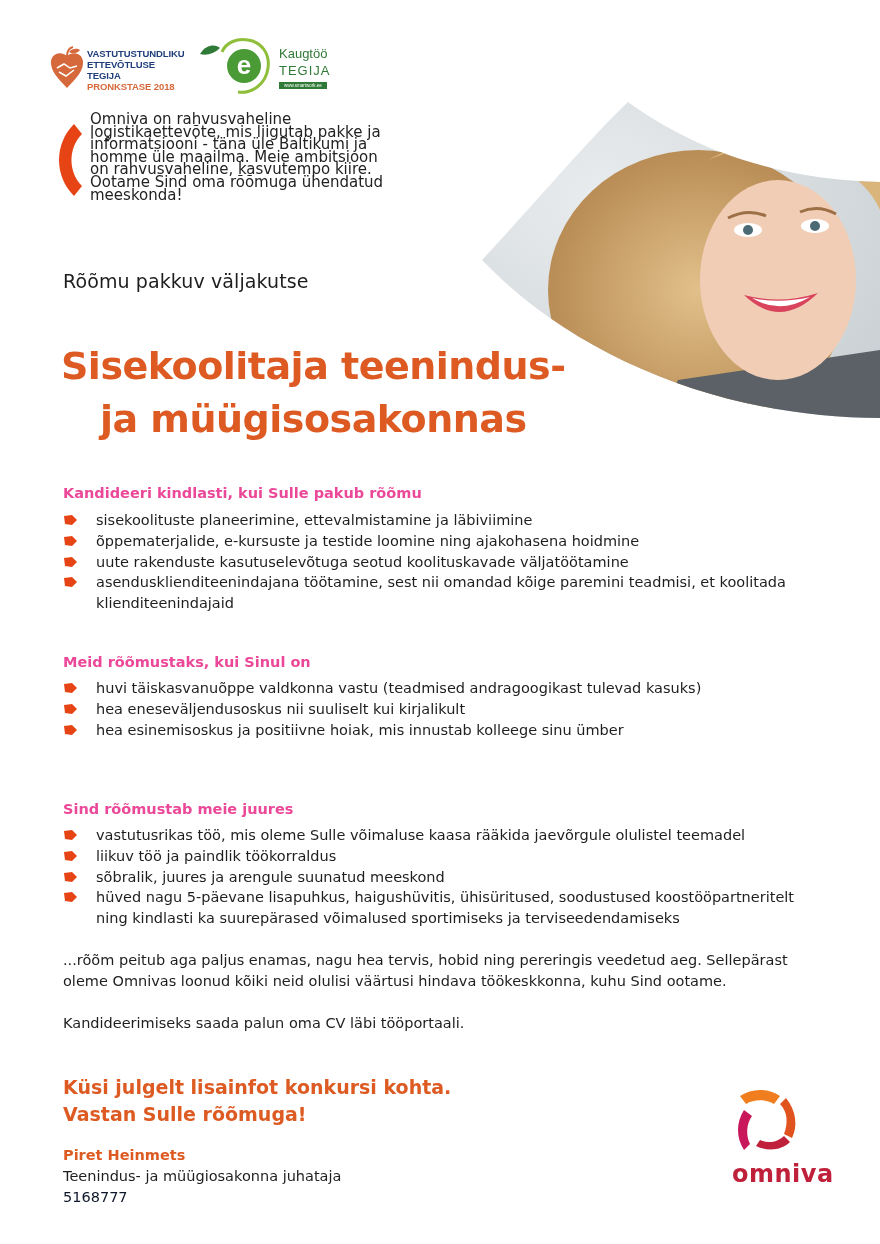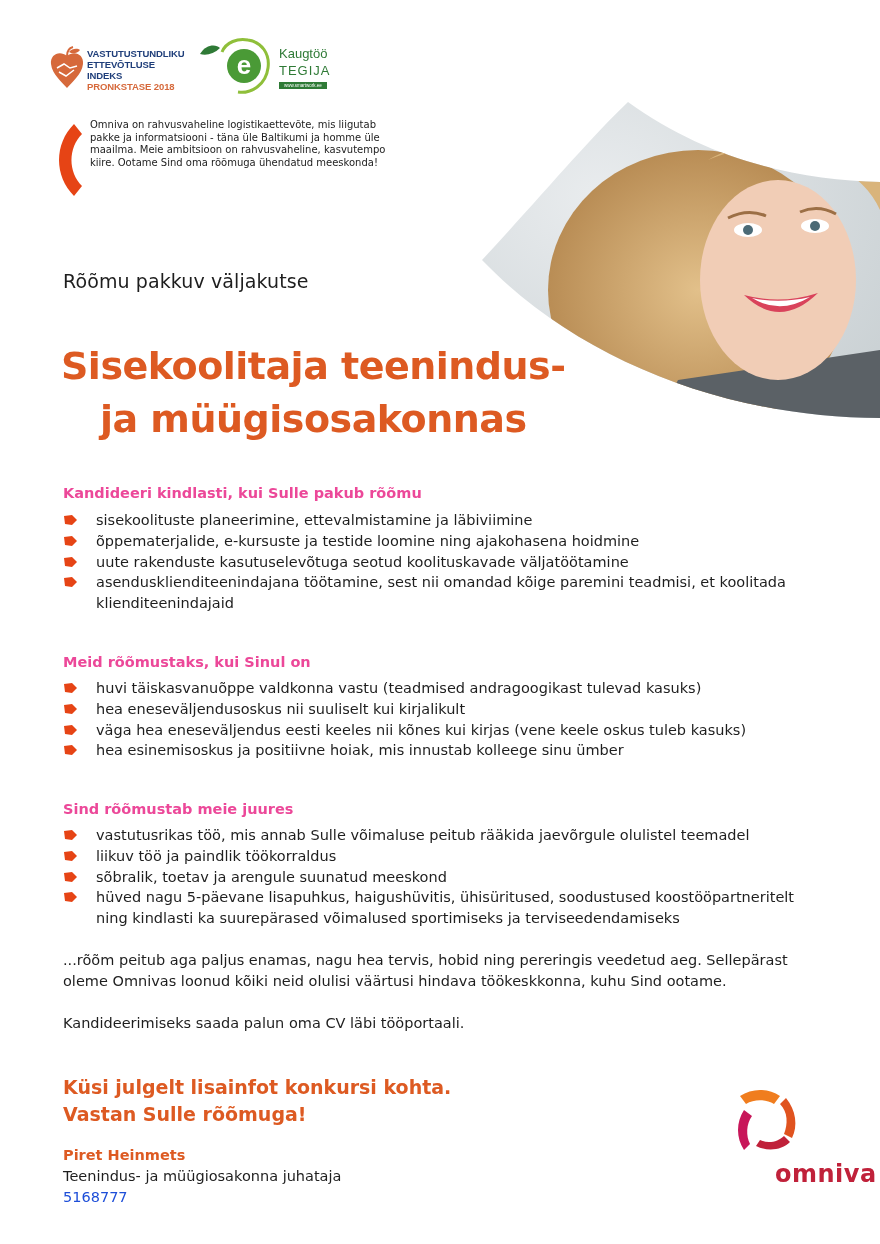--- a/index.html
+++ b/index.html
@@ -10,51 +10,51 @@
   .badge1 .apple{position:absolute;left:0;top:2px;width:34px;height:44px;}
   .badge1 .txt{position:absolute;left:37px;top:4px;font-family:"Liberation Sans",sans-serif;font-weight:bold;font-size:9.5px;line-height:11px;letter-spacing:-0.1px;}
   .badge1 .l1,.badge1 .l2{color:#1f3e7a;}
   .badge1 .l3{color:#d6693b;}
   .badge2{left:198px;top:36px;width:135px;height:58px;}
   .badge2 .k1{position:absolute;left:81px;top:10px;font-family:"Liberation Sans",sans-serif;font-size:13px;color:#2f7a36;}
   .badge2 .k2{position:absolute;left:81px;top:27px;font-family:"Liberation Sans",sans-serif;font-size:13px;color:#2f7a36;letter-spacing:1px;}
   .badge2 .k3{position:absolute;left:81px;top:46px;width:48px;height:7px;background:#2f7a36;color:#fff;font-size:4.5px;line-height:7px;text-align:center;font-family:"Liberation Sans",sans-serif;}
   
   .intro-arc{left:52px;top:124px;width:30px;height:72px;}
-  .intro{left:90px;top:119px;width:300px;font-size:10px;line-height:12.6px;color:#222;}
+  .intro{left:90px;top:113px;width:300px;font-size:15px;line-height:12.6px;color:#222;}
   
   .photo{left:478px;top:100px;width:402px;height:320px;}
   
   .eyebrow{left:63px;top:270px;font-size:19px;color:#1e1e1e;letter-spacing:0.1px;}
   .title{left:61px;top:340px;font-size:38px;line-height:53px;font-weight:bold;color:#dd5a22;letter-spacing:-0.5px;text-align:center;}
   .sec-h{position:absolute;left:63px;font-size:14.5px;font-weight:bold;color:#ec4899;}
   .list{position:absolute;left:63px;margin:0;padding:0;list-style:none;font-size:14.5px;line-height:20.8px;color:#1e1e1e;}
   .list li{position:relative;padding-left:33px;}
   .bullet{position:absolute;left:0;top:4px;width:15px;height:12px;}
   .para{position:absolute;left:63px;font-size:14.5px;line-height:21px;color:#1e1e1e;width:760px;}
   .cta{left:63px;top:1074px;font-size:19px;line-height:27px;font-weight:bold;color:#dd5a22;}
   .contact-name{left:63px;top:1147px;font-size:14.5px;font-weight:bold;color:#dd5a22;}
   .contact-role{left:63px;top:1168px;font-size:14.5px;color:#1e1e1e;}
-  .contact-phone{left:63px;top:1189px;font-size:14.5px;color:#1d4ed8;}
+  .contact-phone{left:63px;top:1189px;font-size:14.5px;color:#0f172a;}
   .omniva{left:728px;top:1090px;width:104px;height:100px;}
-  .omniva .word{position:absolute;left:4px;top:70px;font-size:24px;font-weight:bold;color:#c0213a;letter-spacing:0.5px;font-family:"DejaVu Sans",sans-serif;margin-left:43px;}
+  .omniva .word{position:absolute;left:4px;top:70px;font-size:24px;font-weight:bold;color:#c0213a;letter-spacing:0.5px;font-family:"DejaVu Sans",sans-serif;}
 </style>
 </head>
 <body>
 
 <div class="abs badge1">
   <svg class="apple" viewBox="0 0 34 44">
     <path d="M17 10 C10 4 0 8 1 18 C2 28 12 36 17 42 C22 36 32 28 33 18 C34 8 24 4 17 10Z" fill="#d6693b"></path>
     <path d="M17 10 C17 6 19 2 23 1" stroke="#d6693b" stroke-width="2" fill="none"></path>
     <path d="M19 6 C22 2 28 2 30 4 C27 8 22 8 19 6Z" fill="#d6693b"></path>
     <path d="M7 22 L14 18 L20 22 L27 20 M9 26 L16 30 L24 24" stroke="#fff" stroke-width="1.5" fill="none"></path>
   </svg>
   <div class="txt">
     <div class="l1">VASTUTUSTUNDLIKU</div>
-    <div class="l2">ETTEVÕTLUSE INDEKS</div>
+    <div class="l2">ETTEVÕTLUSE TEGIJA</div>
     <div class="l3">PRONKSTASE 2018</div>
   </div>
 </div>
 
 <div class="abs badge2">
   <svg style="position:absolute;left:0;top:0" width="78" height="58" viewBox="0 0 78 58">
     <path d="M2 18 C8 8 18 8 22 12 C16 18 8 20 2 18Z" fill="#2f7a36"></path>
     <path d="M24 16 C28 6 40 2 50 4 C64 6 72 18 70 32 C68 48 54 58 40 56" stroke="#8fbf3a" stroke-width="3" fill="none"></path>
     <circle cx="46" cy="30" r="17" fill="#4a9a36"></circle>
     <text x="46" y="38" text-anchor="middle" font-family="Liberation Sans, sans-serif" font-weight="bold" font-size="26" fill="#fff">e</text>
@@ -124,37 +124,34 @@
 <div class="sec-h" style="top:654px;">Meid rõõmustaks, kui Sinul on</div>
 <ul class="list" style="top:678px;">
   <li><svg class="bullet" viewBox="0 0 15 12">
         <path d="M1 2 L9 1 L14 6 L9 11 L2 10 Z" fill="#e64415"></path>
       </svg><span>huvi täiskasvanuõppe valdkonna vastu (teadmised andragoogikast tulevad kasuks)</span></li>
   <li><svg class="bullet" viewBox="0 0 15 12">
         <path d="M1 2 L9 1 L14 6 L9 11 L2 10 Z" fill="#e64415"></path>
       </svg><span>hea eneseväljendusoskus nii suuliselt kui kirjalikult</span></li>
   <li><svg class="bullet" viewBox="0 0 15 12">
         <path d="M1 2 L9 1 L14 6 L9 11 L2 10 Z" fill="#e64415"></path>
-      </svg><span>väga hea eneseväljendus eesti keeles nii kõnes kui kirjas (vene keele oskus tuleb kasuks)</span></li>
-  <li><svg class="bullet" viewBox="0 0 15 12">
-        <path d="M1 2 L9 1 L14 6 L9 11 L2 10 Z" fill="#e64415"></path>
       </svg><span>hea esinemisoskus ja positiivne hoiak, mis innustab kolleege sinu ümber</span></li>
 </ul>
 
 <div class="sec-h" style="top:801px;">Sind rõõmustab meie juures</div>
 <ul class="list" style="top:825px;">
   <li><svg class="bullet" viewBox="0 0 15 12">
         <path d="M1 2 L9 1 L14 6 L9 11 L2 10 Z" fill="#e64415"></path>
-      </svg><span>vastutusrikas töö, mis annab Sulle võimaluse peitub rääkida jaevõrgule olulistel teemadel</span></li>
+      </svg><span>vastutusrikas töö, mis oleme Sulle võimaluse kaasa rääkida jaevõrgule olulistel teemadel</span></li>
   <li><svg class="bullet" viewBox="0 0 15 12">
         <path d="M1 2 L9 1 L14 6 L9 11 L2 10 Z" fill="#e64415"></path>
       </svg><span>liikuv töö ja paindlik töökorraldus</span></li>
   <li><svg class="bullet" viewBox="0 0 15 12">
         <path d="M1 2 L9 1 L14 6 L9 11 L2 10 Z" fill="#e64415"></path>
-      </svg><span>sõbralik, toetav ja arengule suunatud meeskond</span></li>
+      </svg><span>sõbralik, juures ja arengule suunatud meeskond</span></li>
   <li style="width:720px;"><svg class="bullet" viewBox="0 0 15 12">
         <path d="M1 2 L9 1 L14 6 L9 11 L2 10 Z" fill="#e64415"></path>
       </svg><span>hüved nagu 5-päevane lisapuhkus, haigushüvitis, ühisüritused, soodustused koostööpartneritelt ning kindlasti ka suurepärased võimalused sportimiseks ja terviseedendamiseks</span></li>
 </ul>
 
 <div class="para" style="top:950px;">...rõõm peitub aga paljus enamas, nagu hea tervis, hobid ning pereringis veedetud aeg. Sellepärast oleme Omnivas loonud kõiki neid olulisi väärtusi hindava töökeskkonna, kuhu Sind ootame.</div>
 <div class="para" style="top:1013px;">Kandideerimiseks saada palun oma CV läbi tööportaali.</div>
 
 <div class="abs cta">
   <div>Küsi julgelt lisainfot konkursi kohta.</div>

